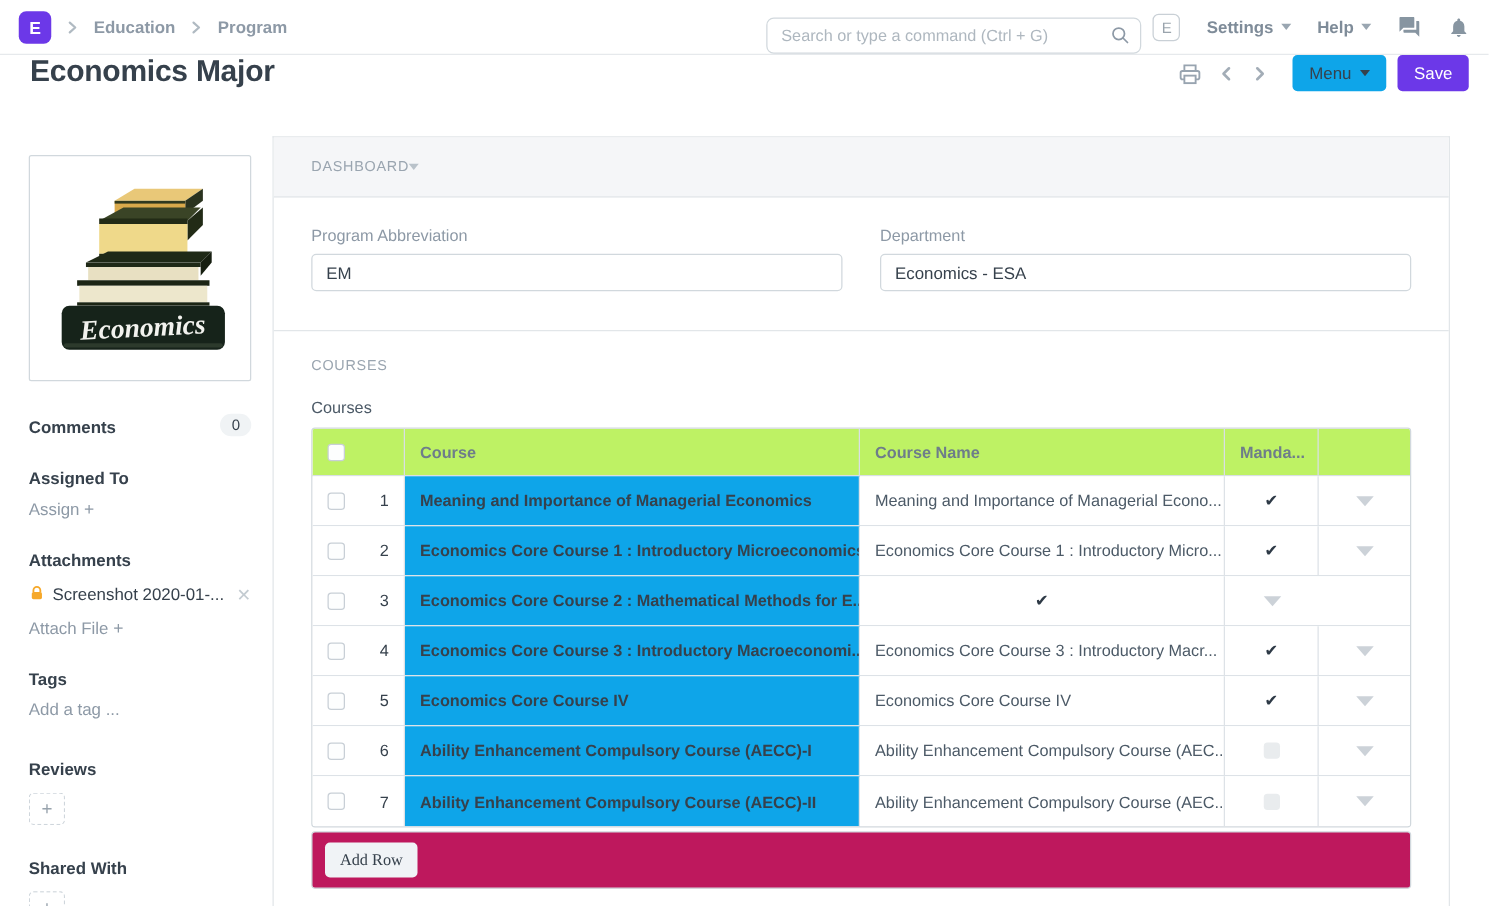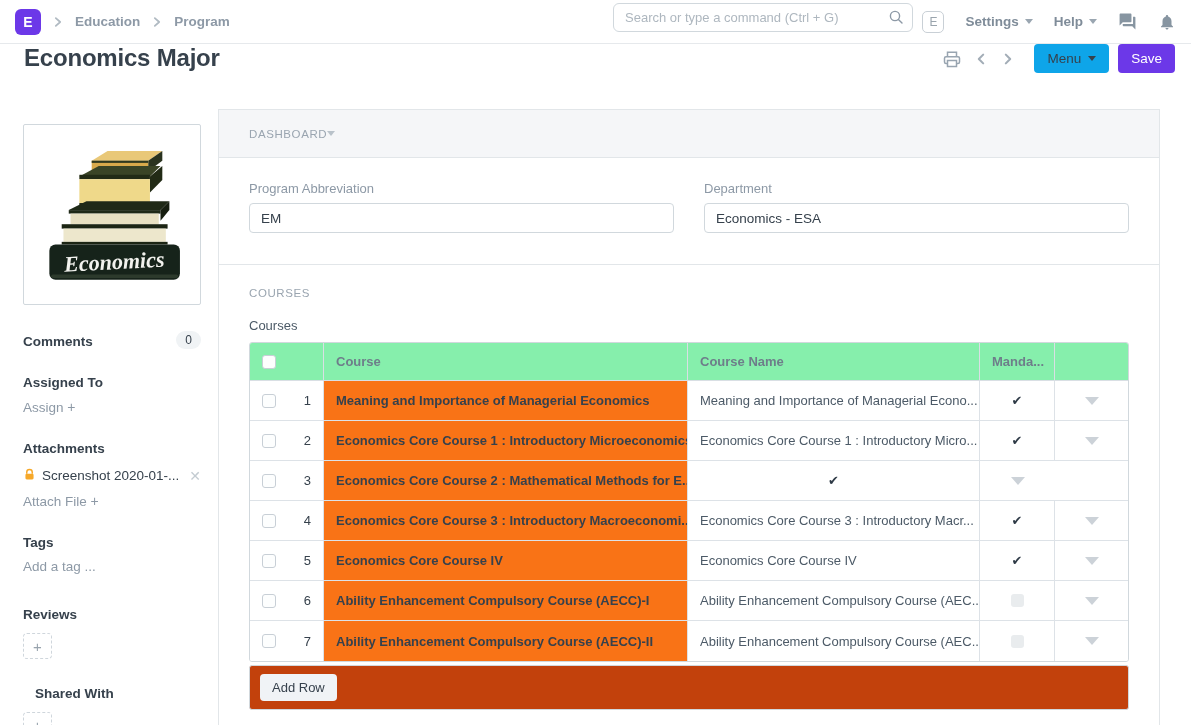--- a/index.html
+++ b/index.html
@@ -10,21 +10,21 @@
   }
 
   
   .navbar { height: 44px; display: flex; align-items: center; padding: 0 15px;
             border-bottom: 1px solid #E6E9EC; position: relative; background:#fff; }
   .logo { width: 26px; height: 26px; border-radius: 6px; background: #6C38E8;
           color: #fff; font-weight: 700; font-size: 14px; display:flex;
           align-items:center; justify-content:center; cursor:pointer; }
   .crumb-sep { color:#B0BAC2; margin: 0 10px; display:flex; }
   .crumb { color:#8D99A6; font-weight: 600; font-size: 13.5px; cursor:pointer; }
-  .search-wrap { position:absolute; left: 613px; top: 3px; width: 300px; height: 29px; }
+  .search-wrap { position:absolute; left: 613px; top: 14px; width: 300px; height: 29px; }
   .search-wrap input { width:100%; height:100%; border:1px solid #D1D8DD; border-radius:6px;
           padding: 0 32px 0 11px; font-size: 13px; color:#36414C; background:#fff; outline:none;
           font-family: inherit; }
   .search-wrap input::placeholder { color:#AEB7BF; }
   .search-icon { position:absolute; right:9px; top:6px; }
   .nav-right { margin-left:auto; display:flex; align-items:center; gap: 21px; }
   .nav-avatar { width:22px; height:22px; border:1px solid #C9D0D6; border-radius: 5px;
           color:#9AA4AD; font-size:12px; display:flex; align-items:center; justify-content:center;
           cursor:pointer; }
   .nav-link { color:#7F8C99; font-weight:600; font-size:13.5px; display:flex; align-items:center;
@@ -77,42 +77,42 @@
   .field label { display:block; font-size: 13px; color:#8D99A6; margin-bottom: 7px; }
   .field input { width: 100%; height: 30px; border: 1px solid #D1D8DD; border-radius: 4px;
           padding: 0 11px; font-size: 13.5px; color:#36414C; font-family:inherit; outline:none; }
 
   .courses-section { padding: 22px 30px 20px; border-bottom: 1px solid #E2E6E9; }
   .courses-label { font-size: 13px; color:#4C5A67; margin: 19px 0 9px; }
 
   
   .grid { border: 1px solid #D1D8DD; border-radius: 3px; overflow:hidden; background:#fff; }
   .grid-row { display: grid; grid-template-columns: 74px 364px 292px 75px 1fr; align-items:stretch; }
-  .grid-header { background: #86efac; height: 38px; border-bottom: 1px solid #D9DFE4; }
+  .grid-header { background: #bef264; height: 38px; border-bottom: 1px solid #D9DFE4; }
   .grid-header .cell { font-weight: 700; color: #6E7D8A; }
   .grid-body .grid-row { height: 40px; border-bottom: 1px solid #DDE2E7; background:#fff; }
   .grid-body .grid-row:last-child { border-bottom: none; }
   .cell { display:flex; align-items:center; padding: 0 12px; font-size: 13px; overflow:hidden;
           white-space: nowrap; border-right: 1px solid #DDE2E7; }
   .grid-header .cell { border-right-color: #D9DFE4; }
   .cell:last-child { border-right: none; }
   .cell-check { justify-content: space-between; }
   .row-idx { color:#36414C; }
-  .cell-course { background: #f97316; font-weight: 700; color:#36414C; }
+  .cell-course { background: #0ea5e9; font-weight: 700; color:#36414C; }
   .cell-name { color: #4C5A67; }
   .cell-center { justify-content: center; }
   .checkbox { width: 14px; height: 14px; border: 1px solid #C8CFD6; border-radius: 3px;
           background: #FDFEFE; cursor: pointer; flex:none; }
   .check-mark { color:#2E3A46; font-size: 13px; font-weight: 700; }
   .uncheck-square { width: 13px; height: 13px; border-radius: 3px; background: #E9ECEE; }
   .row-caret { width:0; height:0; border-left:7px solid transparent; border-right:7px solid transparent;
           border-top:8px solid #CCD2D8; cursor:pointer; }
 
   .grid-footer { border: 1px solid #D1D8DD; border-radius: 3px; margin-top: 3px;
-          padding: 8px 10px; background:#c2410c; }
+          padding: 8px 10px; background:#be185d;font-family:Liberation Serif, serif; }
   .add-row-btn { background:#F0F3F6; color:#36414C; border:none; border-radius:4px;
           padding: 6px 12px; font-size:13px; font-family:inherit; cursor:pointer; }
 </style>
 </head>
 <body>
 
 <div class="navbar">
   <div class="logo">E</div>
   <span class="crumb-sep">
     <svg width="14" height="14" viewBox="0 0 16 16">
@@ -248,21 +248,21 @@
     </div>
 
     <div class="side-head mt26">Tags</div>
     <div class="side-link mt8">Add a tag ...</div>
 
     <div class="side-head" style="margin-top:33px;">Reviews</div>
     <div class="dashed-plus">
       <span>+</span>
     </div>
 
-    <div class="side-head" style="margin-top:27px;margin-left:12px;">Shared With</div>
+    <div class="side-head" style="margin-top:27px;">Shared With</div>
     <div class="dashed-plus">
       <span>+</span>
     </div>
   </div>
 
   <div class="main">
 
     <div class="dashboard-row">
       <span class="section-label">DASHBOARD</span>
       <span class="caret"></span>

